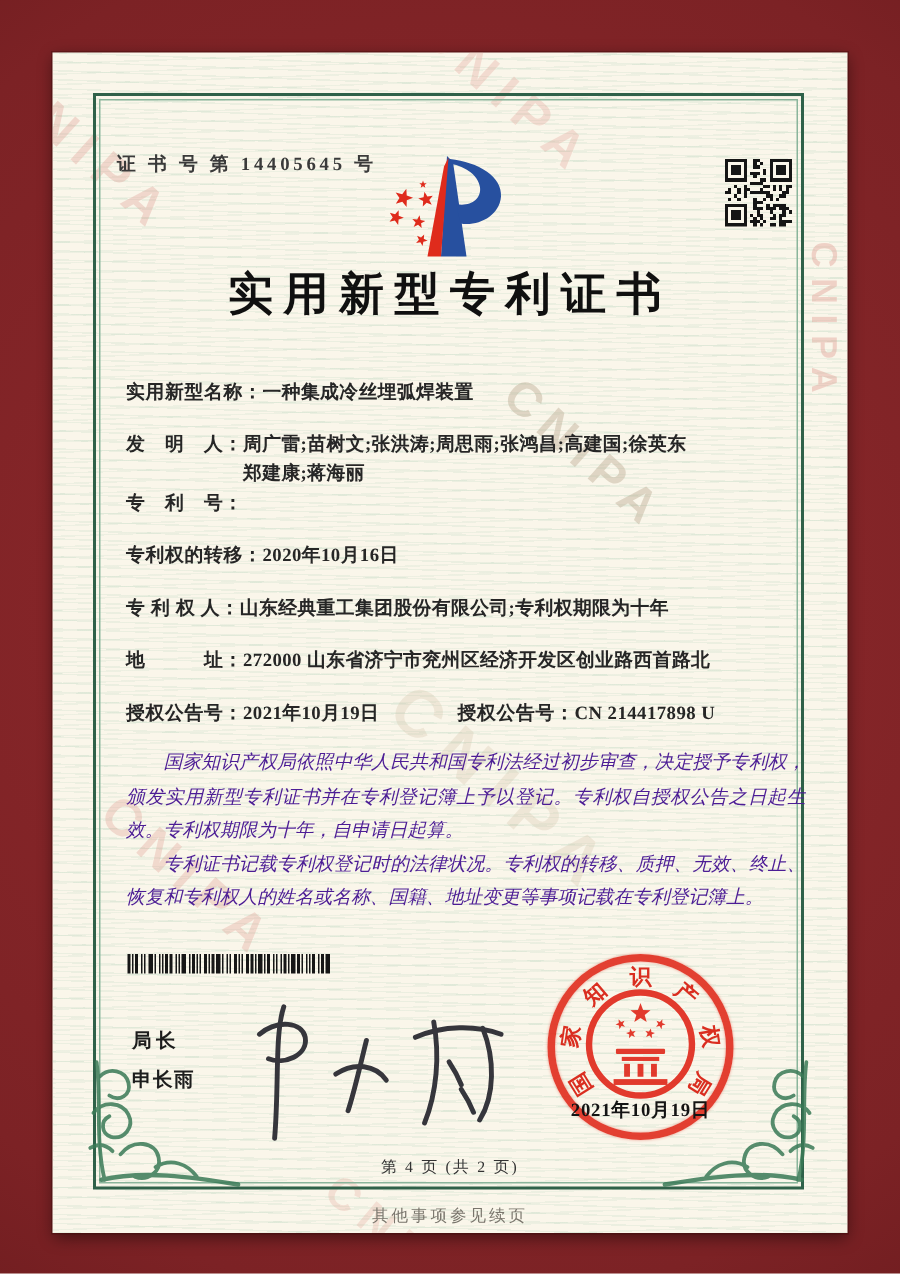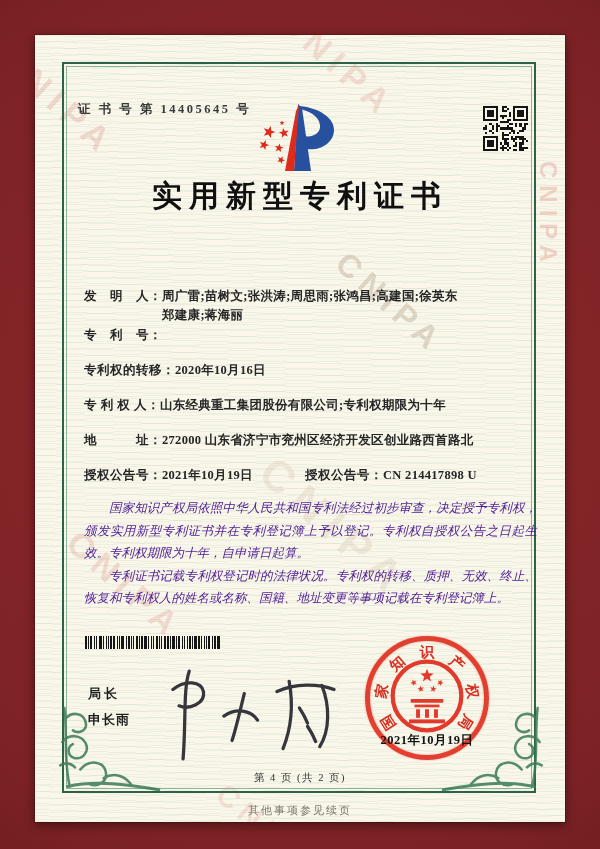--- a/index.html
+++ b/index.html
@@ -231,20 +231,24 @@
         <rect x="14" y="0" width="7" height="7" fill="#151515"></rect>
         <rect x="15" y="1" width="5" height="5" fill="#faf6ea"></rect>
         <rect x="16" y="2" width="3" height="3" fill="#151515"></rect>
         <rect x="0" y="14" width="7" height="7" fill="#151515"></rect>
         <rect x="1" y="15" width="5" height="5" fill="#faf6ea"></rect>
         <rect x="2" y="16" width="3" height="3" fill="#151515"></rect>
       </svg>
 
     <div class="title">实用新型专利证书</div>
 
+    <div class="row row-name">
+      <span class="flabel">实用新型名称：</span>
+      <span class="fvalue">一种集成冷丝埋弧焊装置</span>
+    </div>
     <div class="row row-inventors">
       <span class="flabel">发　明　人：</span>
       <span class="fvalue">周广雷;苗树文;张洪涛;周思雨;张鸿昌;高建国;徐英东
 郑建康;蒋海丽</span>
     </div>
     <div class="row row-patentno">
       <span class="flabel">专　利　号：</span>
     </div>
     <div class="row row-filing">
       <span class="flabel">专利权的转移：</span>

